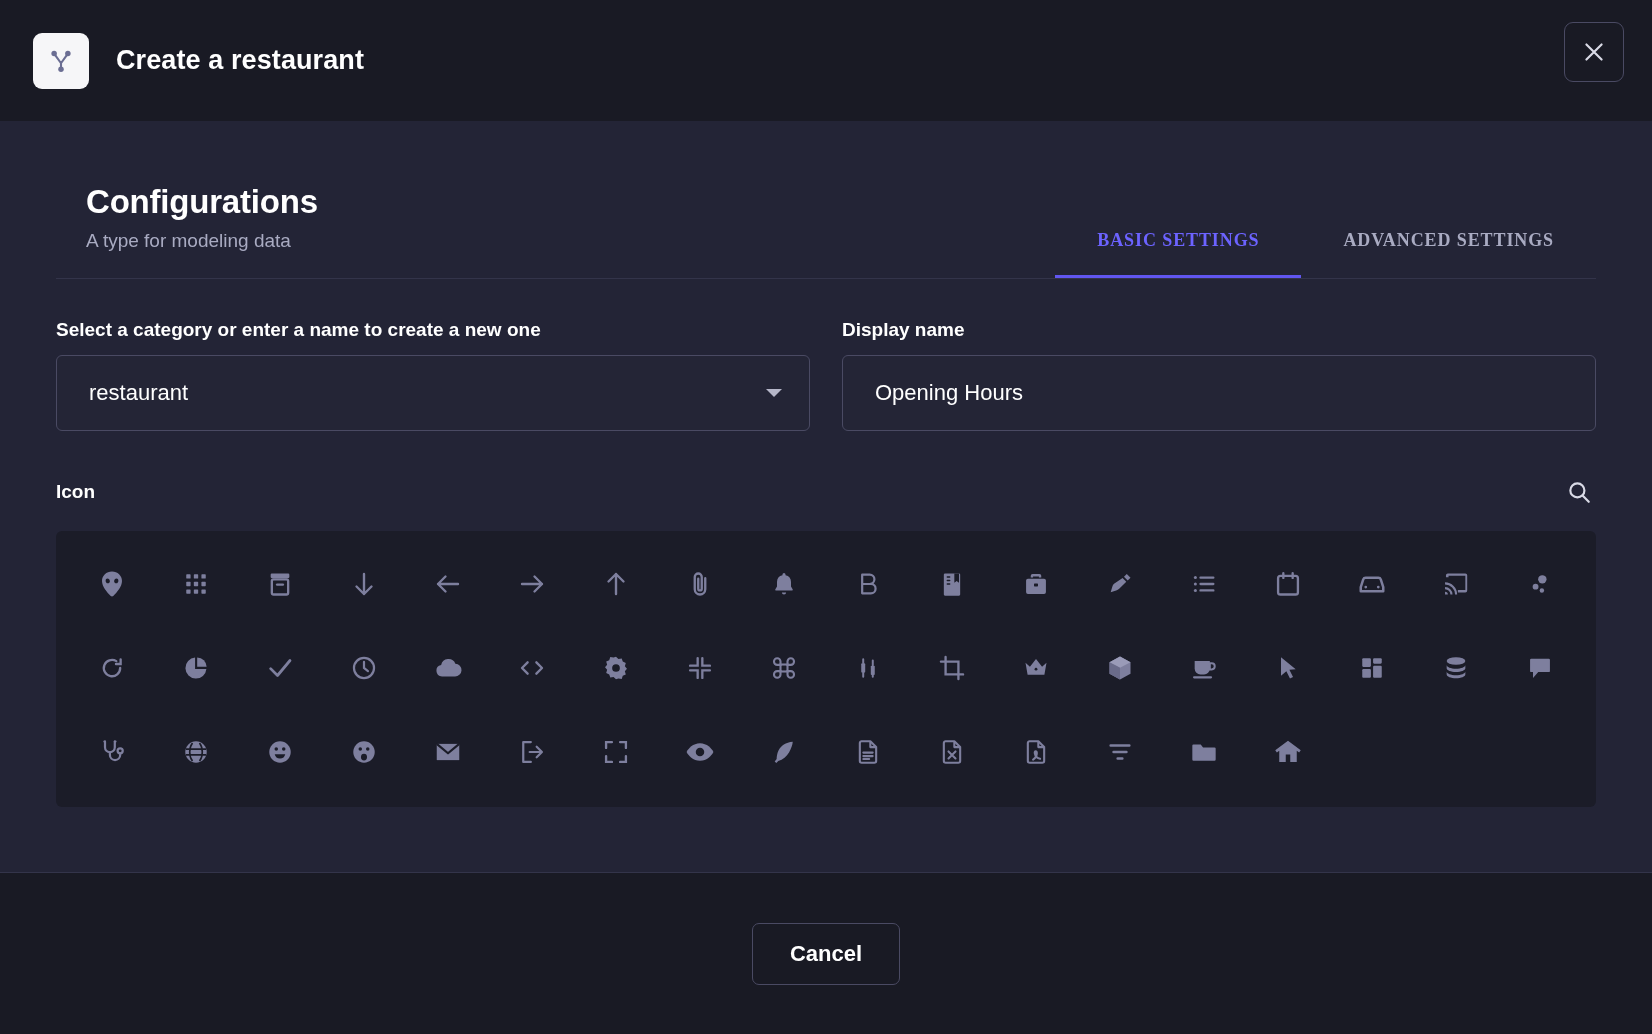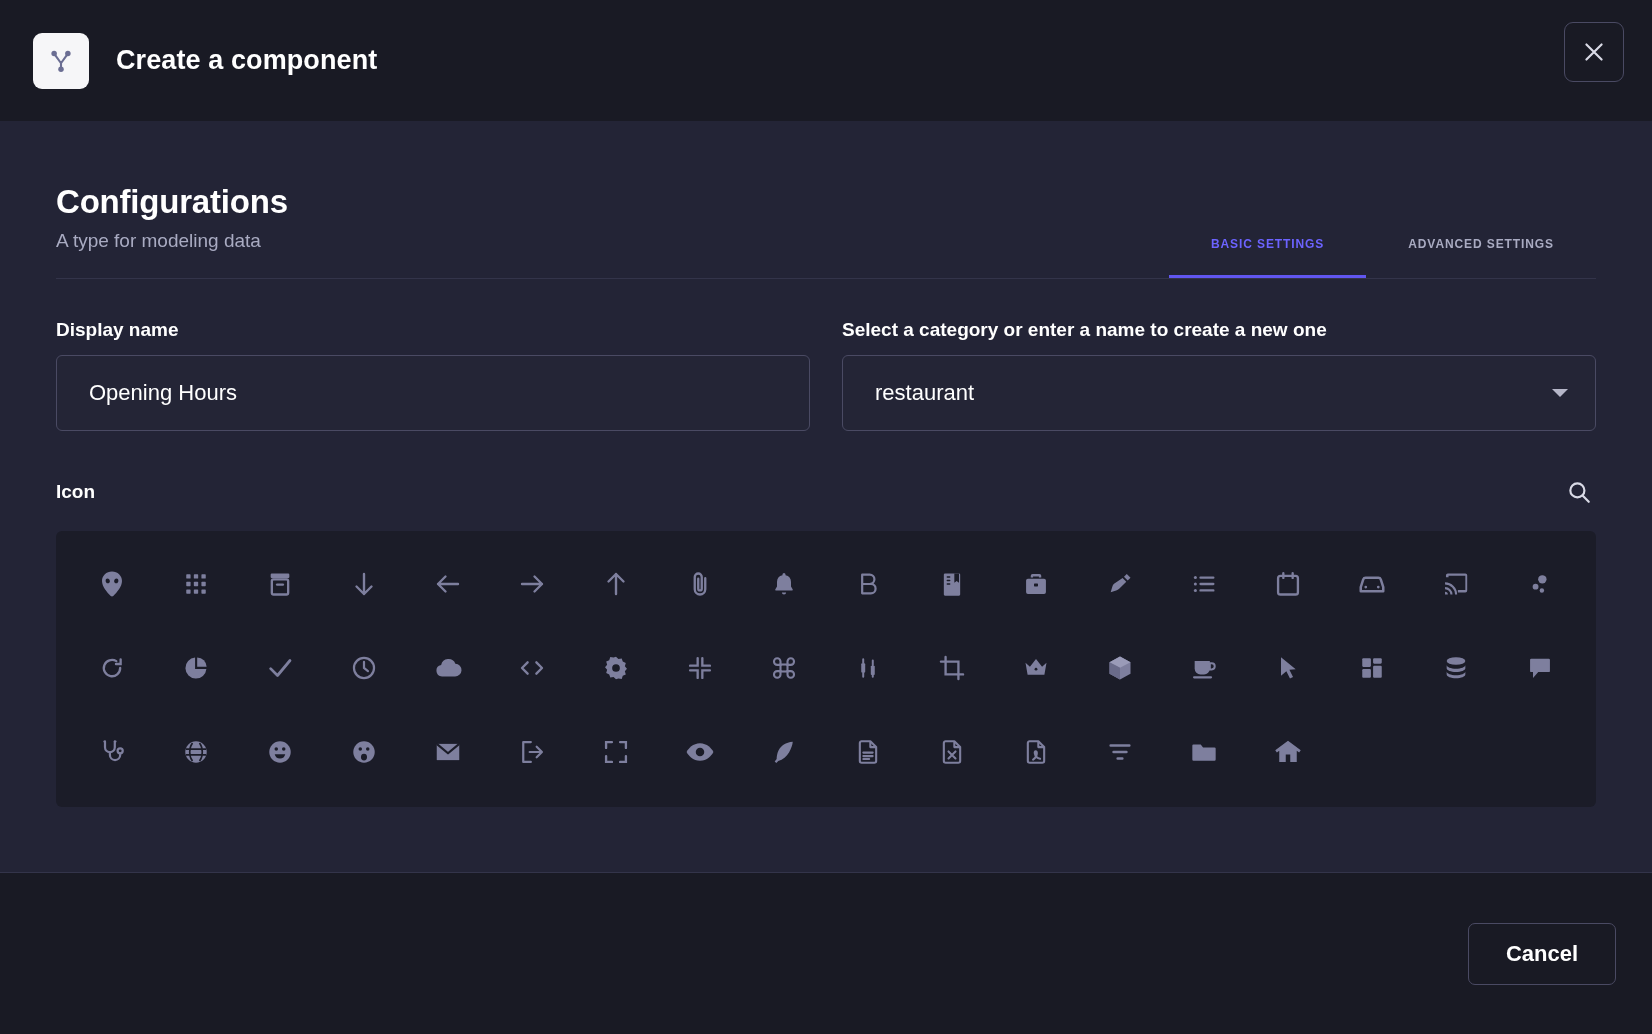--- a/index.html
+++ b/index.html
@@ -72,45 +72,45 @@
   }
 
   .section-head {
     display: flex;
     align-items: flex-end;
     justify-content: space-between;
     padding-top: 62px;
     border-bottom: 1px solid #33344a;
     position: relative;
   }
-  .titles { padding-bottom: 26px; }
+  .titles { padding-bottom: 26px; margin-left: 30px; }
   .page-title {
     font-size: 33px;
     font-weight: bold;
     color: #ffffff;
     letter-spacing: -.2px;
   }
   .page-subtitle {
     font-size: 19px;
     color: #a9abc2;
     margin-top: 9px;
   }
 
   .tabs { display: flex; gap: 0px; align-self: flex-end; }
   .tab {
-    font-size: 12px;
+    font-size: 18px;
     font-weight: bold;
     letter-spacing: .9px;
     color: #a9abc2;
     padding: 0 42px 24px 42px;
     cursor: pointer;
     background: transparent;
     border: none;
     border-bottom: 3px solid transparent;
-    font-family: Liberation Sans, sans-serif;
+    font-family: Liberation Serif, serif;
   }
   .tab.active {
     color: #6c63ff;
     border-bottom: 3px solid #6156f0;
   }
 
   
   .fields {
     display: flex;
     gap: 32px;
@@ -187,23 +187,24 @@
   }
   .icon-cell svg { display: block; }
 
   
   .footer {
     height: 162px;
     background: #191a24;
     border-top: 1px solid #33344a;
     display: flex;
     align-items: center;
-    justify-content: flex-end;
+    justify-content: center;
     padding: 0 36px;
     flex-shrink: 0;
+    flex-direction: column;
   }
   .btn {
     height: 62px;
     min-width: 148px;
     border-radius: 7px;
     border: 1px solid #4a4a63;
     background: transparent;
     font-size: 22px;
     font-weight: bold;
     font-family: "Liberation Sans", sans-serif;
@@ -220,21 +221,21 @@
 
   <div class="header">
     <div class="header-logo">
       <svg width="30" height="30" viewBox="0 0 24 24" fill="#6b6e93">
         <circle cx="6.5" cy="6" r="2.2"></circle>
         <circle cx="17.5" cy="6" r="2.2"></circle>
         <circle cx="12" cy="18.5" r="2.2"></circle>
         <path d="M7.5 7.5 L11.6 13.2 M16.5 7.5 L12.4 13.2 M12 13 L12 16.3" stroke="#6b6e93" stroke-width="1.7" fill="none" stroke-linecap="round"></path>
       </svg>
     </div>
-    <div class="header-title">Create a component</div>
+    <div class="header-title">Create a restaurant</div>
     <button class="close-btn">
       <svg width="26" height="26" viewBox="0 0 24 24" fill="none" stroke="#d9dae6" stroke-width="2" stroke-linecap="round">
         <path d="M5 5 L19 19 M19 5 L5 19"></path>
       </svg>
     </button>
   </div>
 
   <div class="body">
 
     <div class="section-head">
@@ -243,29 +244,29 @@
         <div class="page-subtitle">A type for modeling data</div>
       </div>
       <div class="tabs">
         <button class="tab active">BASIC SETTINGS</button>
         <button class="tab">ADVANCED SETTINGS</button>
       </div>
     </div>
 
     <div class="fields">
       <div class="field">
-        <div class="field-label">Display name</div>
-        <input class="field-input" type="text" value="Opening Hours" style="">
-      </div>
-      <div class="field">
         <div class="field-label">Select a category or enter a name to create a new one</div>
         <div class="select-wrap">
           <input class="field-input" type="text" value="restaurant" style="">
           <span class="caret"></span>
         </div>
+      </div>
+      <div class="field">
+        <div class="field-label">Display name</div>
+        <input class="field-input" type="text" value="Opening Hours" style="">
       </div>
     </div>
 
     <div class="icon-head">
       <div class="icon-label">Icon</div>
       <button class="search-btn">
         <svg width="26" height="26" viewBox="0 0 24 24" fill="none" stroke="#d9dae6" stroke-width="2" stroke-linecap="round">
           <circle cx="10.5" cy="10.5" r="6.5"></circle>
           <path d="M15.5 15.5 L21 21"></path>
         </svg>

